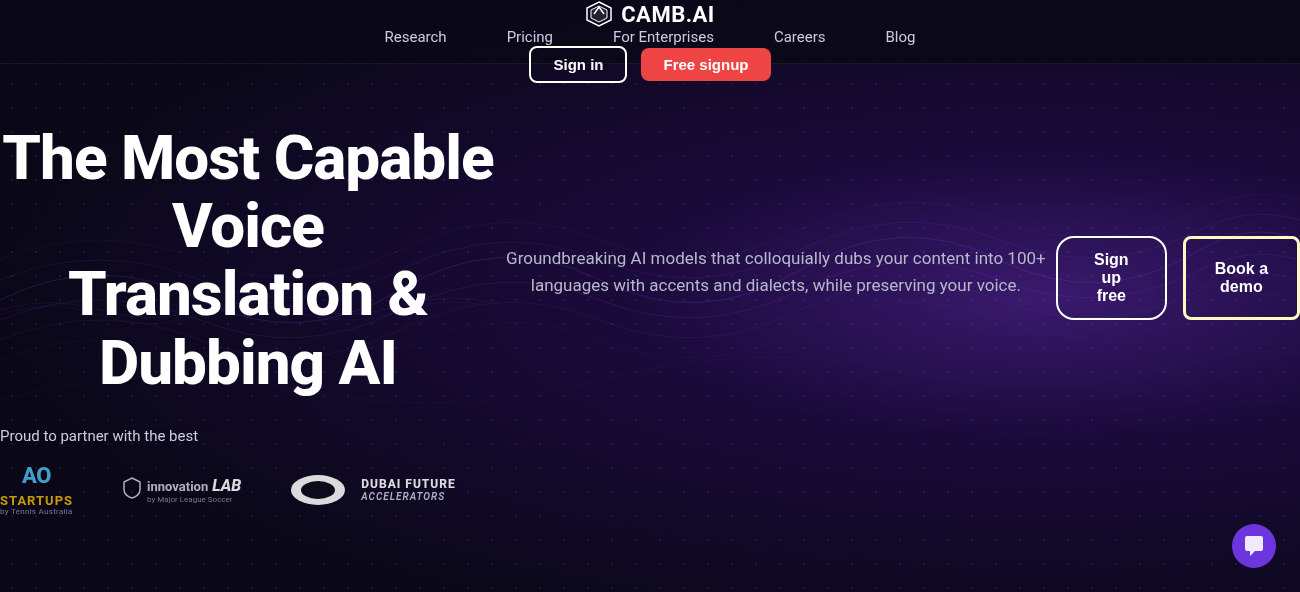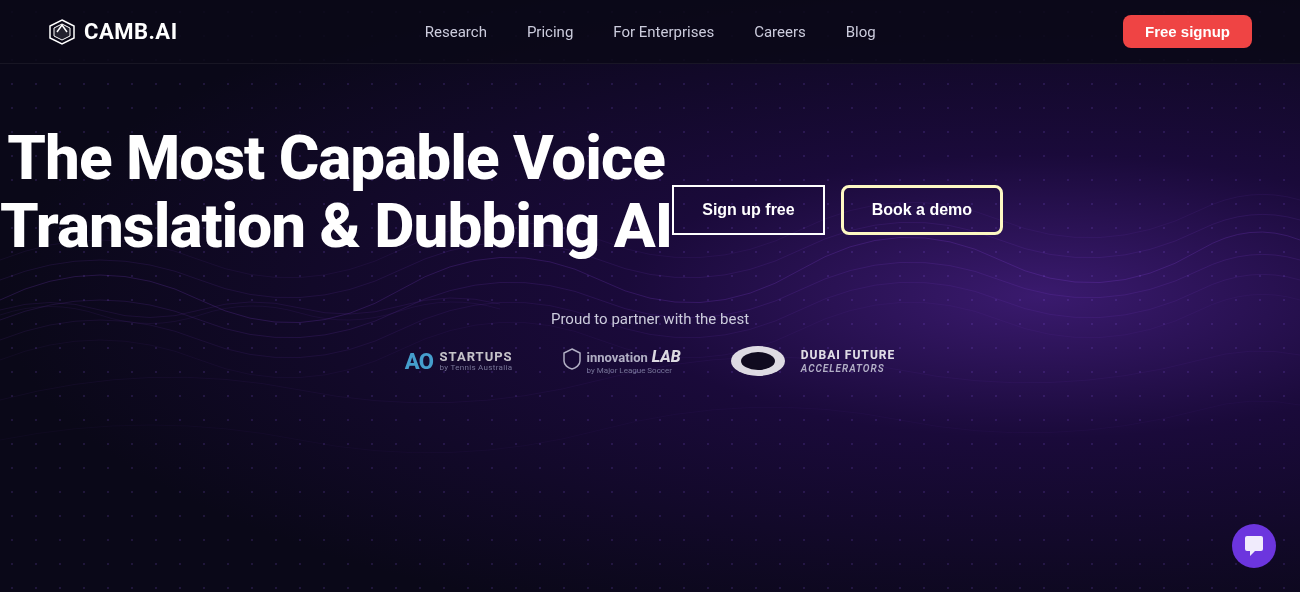--- a/index.html
+++ b/index.html
@@ -51,20 +51,21 @@
     .navbar {
       position: relative;
       z-index: 10;
       display: flex;
       align-items: center;
       justify-content: space-between;
       padding: 0 48px;
       height: 64px;
       background: rgba(10, 8, 24, 0.85);
       border-bottom: 1px solid rgba(255,255,255,0.06);
+      flex-direction: column;
     }
 
     .logo-area {
       display: flex;
       align-items: center;
       gap: 8px;
       cursor: pointer;
     }
 
     .logo-icon {
@@ -75,21 +76,21 @@
     .logo-text {
       font-size: 22px;
       font-weight: 700;
       color: #ffffff;
       letter-spacing: 0.5px;
     }
 
     .nav-links {
       display: flex;
       align-items: center;
-      gap: 40px;
+      gap: 60px;
     }
 
     .nav-link {
       font-size: 15px;
       color: #ccccdd;
       cursor: pointer;
       text-decoration: none;
       transition: color 0.2s;
     }
 
@@ -151,21 +152,21 @@
 
     .cta-buttons {
       display: flex;
       gap: 16px;
       margin-top: 36px;
     }
 
     .btn-cta-outline {
       padding: 13px 28px;
       border: 2px solid #ffffff;
-      border-radius: 0;
+      border-radius: 18px;
       background: transparent;
       color: #ffffff;
       font-size: 16px;
       font-weight: 600;
       cursor: pointer;
     }
 
     .btn-cta-filled {
       padding: 13px 28px;
       border: 3px solid #fef9c3;
@@ -174,24 +175,23 @@
       color: #ffffff;
       font-size: 16px;
       font-weight: 600;
       cursor: pointer;
     }
 
     
     .partners-section {
       position: relative;
       z-index: 5;
-      margin-top: 50px;
+      margin-top: 30px;
       display: flex;
       flex-direction: column;
-      align-items: center;
       gap: 18px;
     }
 
     .partners-label {
       font-size: 15px;
       color: #ccccdd;
     }
 
     .partners-logos {
       display: flex;
@@ -203,39 +203,40 @@
       display: flex;
       align-items: center;
       gap: 6px;
       opacity: 0.85;
     }
 
     
     .ao-logo {
       display: flex;
       align-items: center;
+      flex-direction: column;
     }
 
     .ao-text-main {
       font-size: 22px;
       font-weight: 800;
       color: #4eb8e8;
       letter-spacing: -0.5px;
     }
 
     .ao-text-sub {
       display: flex;
       flex-direction: column;
       line-height: 1.1;
     }
 
     .ao-startups {
       font-size: 13px;
       font-weight: 700;
-      color: #e5e5e5;
+      color: #eab308;
       letter-spacing: 1px;
     }
 
     .ao-by {
       font-size: 8px;
       color: #8888aa;
       letter-spacing: 0.3px;
     }
 
     
@@ -361,30 +362,32 @@
 
   <div class="nav-links">
     <a class="nav-link">Research</a>
     <a class="nav-link">Pricing</a>
     <a class="nav-link">For Enterprises</a>
     <a class="nav-link">Careers</a>
     <a class="nav-link">Blog</a>
   </div>
 
   <div class="nav-actions">
+    <button class="btn-signin">Sign in</button>
     <button class="btn-signup">Free signup</button>
   </div>
 </nav>
 
 <main class="main-content">
   <h1 class="hero-title">
     <span>The Most Capable Voice</span><br>
     <span>Translation &amp; Dubbing AI</span>
   </h1>
 
+  <p class="hero-subtitle">Groundbreaking AI models that colloquially dubs your content into 100+ languages with accents and dialects, while preserving your voice.</p>
 
   <div class="cta-buttons">
     <button class="btn-cta-outline">Sign up free</button>
     <button class="btn-cta-filled">Book a demo</button>
   </div>
 </main>
 
 <section class="partners-section">
   <p class="partners-label">Proud to partner with the best</p>
 

